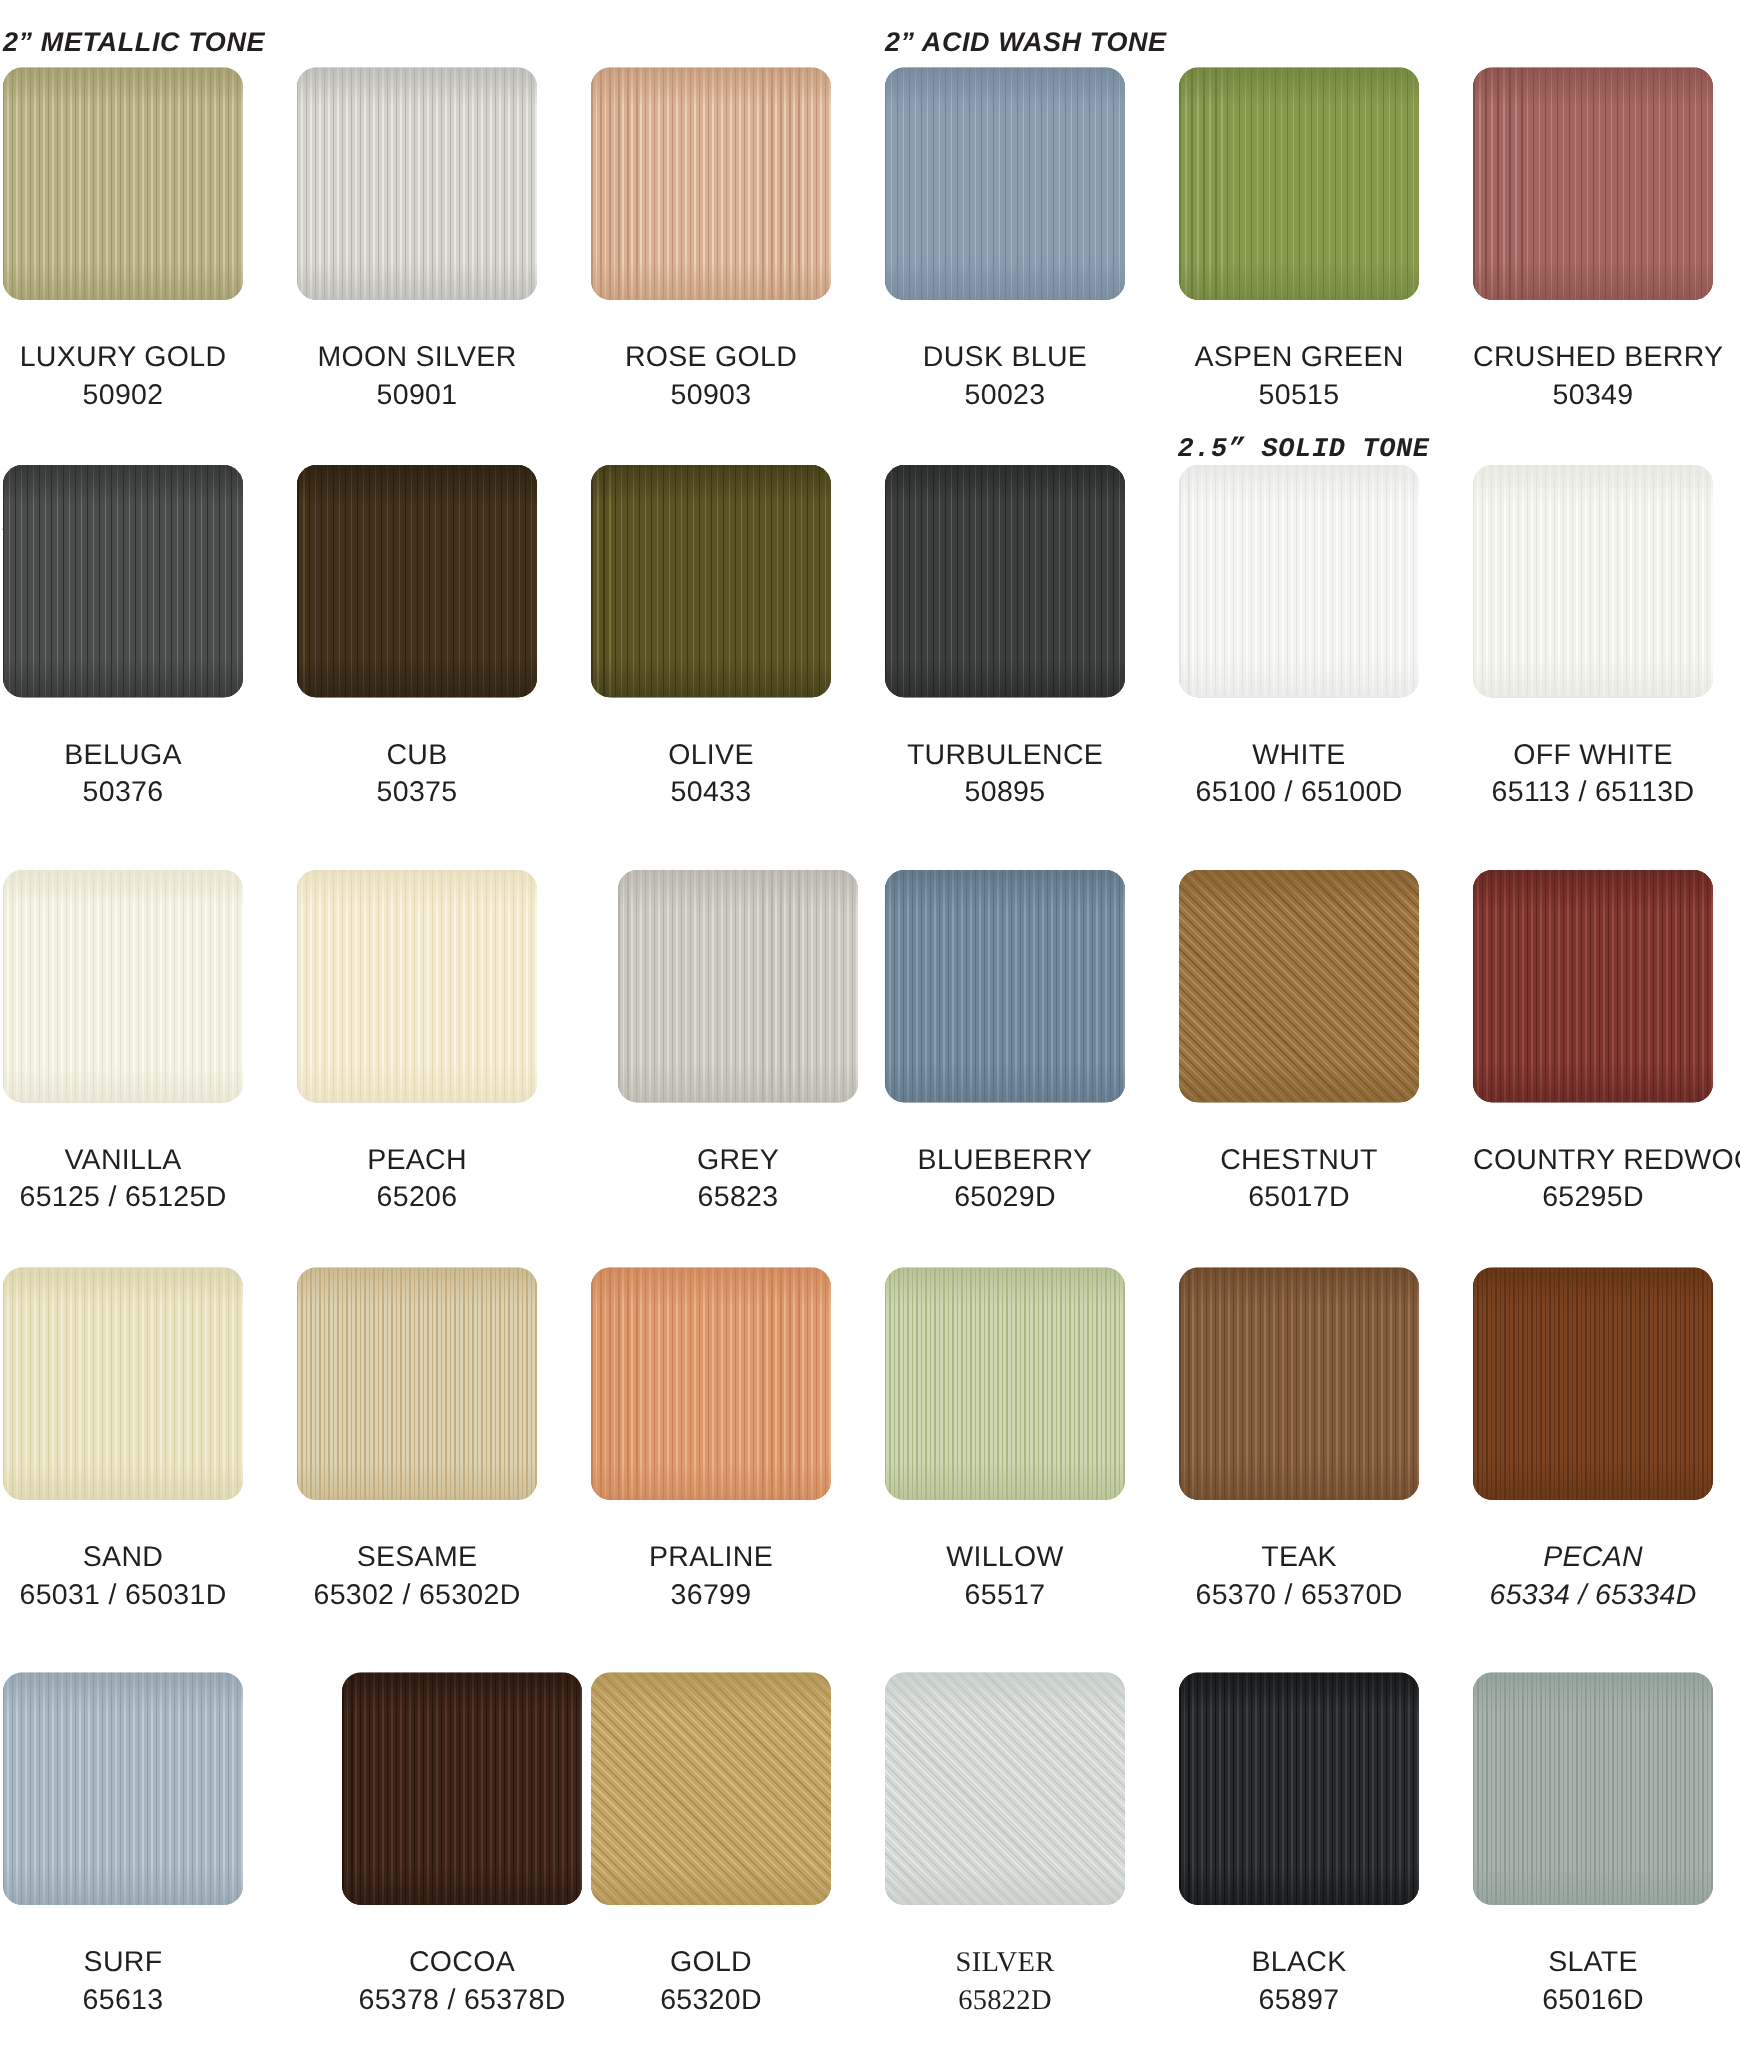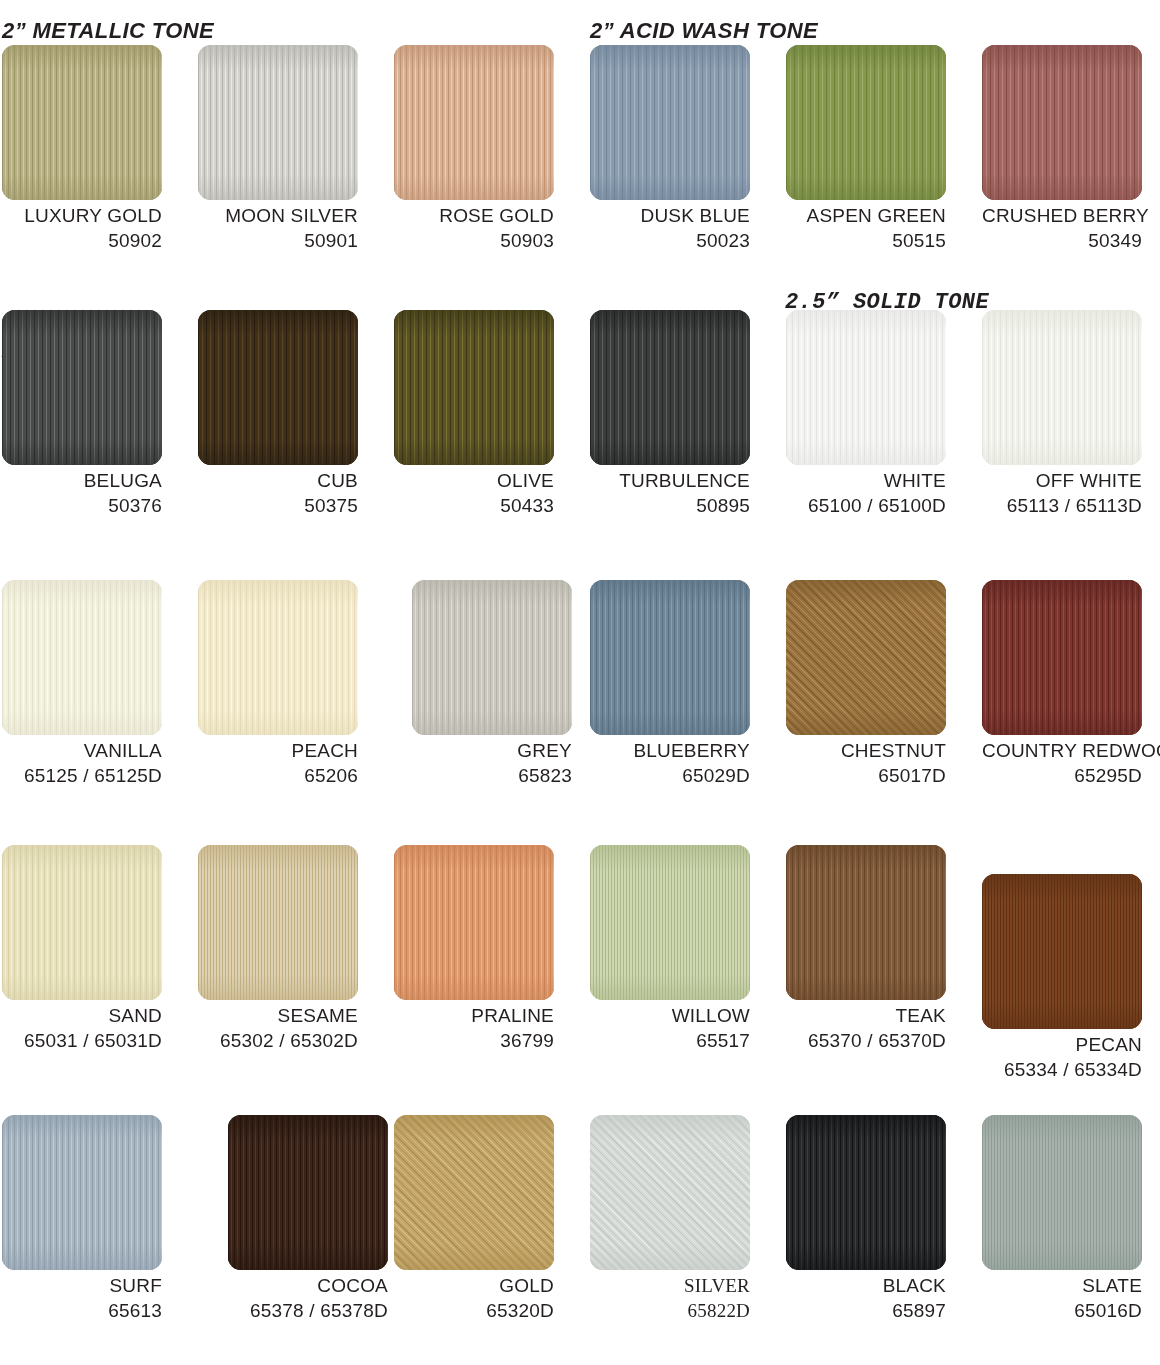--- a/index.html
+++ b/index.html
@@ -11,21 +11,21 @@
     overflow:hidden;
   }
   .sheet{position:relative;width:1160px;height:1365px;}
 
   
   .section-header{
     position:absolute;
     font-family:"Liberation Sans", sans-serif;
     font-weight:bold;
     font-style:italic;
-    font-size:22px;
+    font-size:18px;
     letter-spacing:0.4px;
     color:#231f20;
     white-space:nowrap;
   }
 
   
   .cell{position:absolute;width:160px;}
   .chip{
     position:relative;
     width:160px;height:155px;
@@ -35,22 +35,22 @@
   }
   .chip .tex{position:absolute;inset:0;}
   .chip .band{
     position:absolute;left:0;right:0;
     pointer-events:none;
   }
   .band.top{top:0;height:26px;}
   .band.bot{bottom:0;height:26px;}
 
   .labels{
-    margin-top:3px;
-    text-align:right;
+    margin-top:26px;
+    text-align:center;
     line-height:25px;
   }
   .nm{
     display:block;
     font-size:19px;
     letter-spacing:0.2px;
     color:#231f20;
     white-space:nowrap;
   }
   .cd{
@@ -315,21 +315,21 @@
       <div class="chip" title="TEAK" style="width: 160px; height: 155px;">
         <div class="tex" style="background: repeating-linear-gradient(90deg, rgb(103, 69, 39) 0px, rgb(103, 69, 39) 1px, rgb(128, 89, 58) 1px, rgb(128, 89, 58) 3px, rgb(154, 113, 80) 3px, rgb(154, 113, 80) 4px, rgb(128, 89, 58) 4px, rgb(128, 89, 58) 6px), repeating-linear-gradient(0deg, rgba(0, 0, 0, 0.1) 0px, rgba(0, 0, 0, 0.1) 1px, rgba(255, 255, 255, 0.05) 1px, rgba(255, 255, 255, 0.05) 9px), linear-gradient(rgb(128, 89, 58), rgb(128, 89, 58));"></div>
         <div class="band top" style="background: linear-gradient(rgb(103, 69, 39), rgba(0, 0, 0, 0)); opacity: 0.65;"></div>
         <div class="band bot" style="background: linear-gradient(rgba(0, 0, 0, 0), rgb(103, 69, 39)); opacity: 0.55;"></div>
       </div>
       <div class="labels">
         <span class="nm">TEAK</span>
         <span class="cd">65370 / 65370D</span>
       </div>
     </div>
-    <div class="cell" style="left: 982px; top: 874px;">
+    <div class="cell" style="left: 982px; top: 845px; font-style: italic;">
       <div class="chip" title="PECAN" style="width: 160px; height: 155px;">
         <div class="tex" style="background: repeating-linear-gradient(90deg, rgb(94, 49, 20) 0px, rgb(94, 49, 20) 1px, rgb(123, 67, 32) 1px, rgb(123, 67, 32) 3px), repeating-linear-gradient(0deg, rgba(145, 87, 49, 0.333) 0px, rgba(145, 87, 49, 0.333) 1px, rgba(0, 0, 0, 0) 1px, rgba(0, 0, 0, 0) 3px), linear-gradient(rgb(123, 67, 32), rgb(123, 67, 32));"></div>
         <div class="band top" style="background: linear-gradient(rgb(94, 49, 20), rgba(0, 0, 0, 0)); opacity: 0.65;"></div>
         <div class="band bot" style="background: linear-gradient(rgba(0, 0, 0, 0), rgb(94, 49, 20)); opacity: 0.55;"></div>
       </div>
       <div class="labels">
         <span class="nm">PECAN</span>
         <span class="cd">65334 / 65334D</span>
       </div>
     </div>

